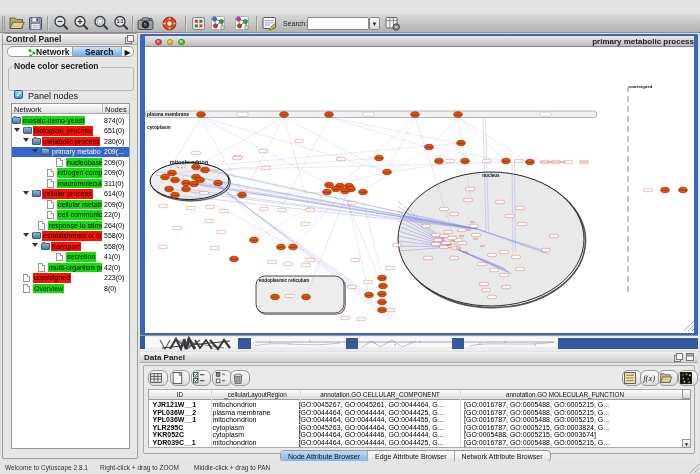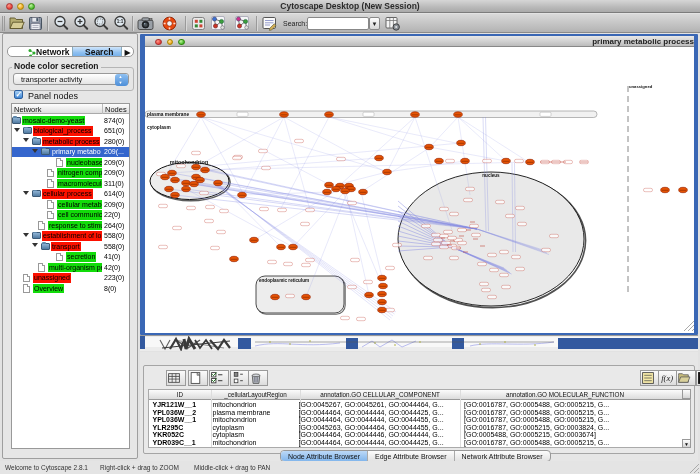--- a/index.html
+++ b/index.html
@@ -79,41 +79,35 @@
 #canvas { position:absolute; left:0; top:11px; width:549px; height:286px; background:#fff; overflow:hidden; }
 
 
 #strip { left:140px; top:335px; width:558px; height:16px; background:linear-gradient(#fdfdfd,#d8d8d8); border-top:1px solid #999; overflow:hidden; }
 
 
 #dpanel { left:140px; top:352px; width:558px; height:110px; background:#e6e6e6; }
 #dphead { position:absolute; left:0; top:0; width:558px; height:11px; background:linear-gradient(#f2f2f2,#cfcfcf); border-bottom:1px solid #aaa; }
 #dphead .t { font-size:8px; font-weight:bold; color:#222; padding-left:4px; line-height:11px; }
 #dpbody { position:absolute; left:3px; top:13px; width:552px; height:89px; background:#e9e9e9; border:1px solid #a5a5a5; border-radius:2px; }
-.dbtn { position:absolute; top:3.5px; width:20px; height:16px; background:linear-gradient(#fbfbfb,#dcdcdc); border:1px solid #9a9a9a; border-radius:0;margin-left:18px; }
+.dbtn { position:absolute; top:3.5px; width:20px; height:16px; background:linear-gradient(#fbfbfb,#dcdcdc); border:1px solid #9a9a9a; border-radius:6px; }
 #dtable { position:absolute; left:4px; top:23px; width:543px; height:59px; background:#fff; border:1px solid #aaa; }
 #dthead { position:absolute; left:0; top:0; width:100%; height:10px; background:linear-gradient(#fbfbfb,#dcdcdc); border-bottom:1px solid #999; font-size:6.3px; color:#111; }
 #dthead div { position:absolute; top:1px; text-align:center; }
 .drow { position:absolute; left:0; width:100%; height:7.6px; font-size:7px; font-weight:bold; color:#000; white-space:nowrap; }
 .drow div { position:absolute; top:0.5px; }
 
 #dtabs { position:absolute; left:140px; top:98px; height:12px; background:linear-gradient(#fcfcfc,#e2e2e2); border:1px solid #999; border-radius:4px; font-size:7px; color:#111; }
 .dtab { position:relative; float:left; height:10px; line-height:10px; padding:0 7px; border-right:1px solid #aaa; margin-top:0px; padding-top:1px; }
 .dtab.sel { background:linear-gradient(#bcd9f7,#82b6ec); border-radius:4px 0 0 4px; }
 </style>
 </head>
 <body>
 <div id="app">
 
-  <div id="titlebar" class="abs">
-    <div class="light r"></div>
-      <div class="light y"></div>
-      <div class="light g"></div>
-    <div class="title">Cytoscape Desktop (New Session)</div>
-  </div>
 
   <div id="toolbar" class="abs">
       <div style="position:absolute;left:2px;top:2px;width:1px;height:15px;background:#9a9a9a;box-shadow:2px 0 0 #9a9a9a;"></div>
     <svg class="ticon" style="left:8px;" width="17" height="17" viewBox="0 0 17 17">
         <path d="M2 5.5 L2 13.5 L14.5 13.5 L14.5 4.5 L8.2 4.5 L6.8 3 L2 3 Z" fill="#b5ad72" stroke="#5c552a" stroke-width="0.9"></path>
         <path d="M2 13.5 L4.8 7.2 L16.2 7.2 L13.5 13.5 Z" fill="#d6cd96" stroke="#5c552a" stroke-width="0.9"></path>
       </svg>
       <svg class="ticon" style="left:27px;" width="17" height="17" viewBox="0 0 17 17">
         <rect x="2.5" y="2.5" width="12" height="12" rx="1" fill="#8d98a8" stroke="#3c4856" stroke-width="0.9"></rect>
         <rect x="5" y="2.5" width="7" height="4.5" fill="#e6e9ee" stroke="#556" stroke-width="0.5"></rect>
@@ -218,39 +212,42 @@
       <div class="tbsep" style="left:47px;"></div>
       <div class="tbsep" style="left:132px;"></div>
       <div class="tbsep" style="left:185px;"></div>
       <div class="tbsep" style="left:256px;"></div>
     <span id="searchlbl">Search:</span>
     <div id="searchbox"></div>
     <div id="searchdrop">▼</div>
   </div>
 
   <div id="cpanel" class="abs">
+    <div id="cphead">
+        <div class="t">Control Panel</div>
+        <svg style="position:absolute;right:3px;top:1px;" width="9" height="9" viewBox="0 0 9 9">
+          <rect x="0.5" y="2.5" width="6" height="6" fill="#e8e8e8" stroke="#777" stroke-width="1"></rect>
+          <rect x="2.5" y="0.5" width="6" height="6" fill="#f5f5f5" stroke="#777" stroke-width="1"></rect>
+        </svg>
+      </div>
     <div id="cptabs">
       <div id="tab-mosaic"></div>
       <svg style="position:absolute;left:19px;top:1px;" width="10" height="10" viewBox="0 0 10 10">
           <circle cx="3" cy="2.5" r="1.5" fill="#2daa2d"></circle>
           <circle cx="7" cy="5" r="1.5" fill="#2daa2d"></circle>
           <circle cx="3.5" cy="8" r="1.5" fill="#2daa2d"></circle>
           <line x1="3" y1="2.5" x2="7" y2="5" stroke="#2daa2d" stroke-width="0.7"></line>
           <line x1="3.5" y1="8" x2="7" y2="5" stroke="#2daa2d" stroke-width="0.7"></line>
         </svg>
         <div class="lbl" style="left:28px;">Network</div>
       <div class="lbl" style="left:77px;">Search</div>
       <div id="tab-arrow">▶</div>
     </div>
     <div id="groupbox"></div>
     <div id="grouplbl">Node color secretion</div>
-    <div id="combo">
-        <div class="txt">transporter activity</div>
-        <div class="btn"></div>
-      </div>
     <div id="checkbox"></div>
       <div id="checklbl">Panel nodes</div>
     <div id="treebox">
       <div id="treehead">
           <span class="c1">Network</span>
           <span class="c2">Nodes</span>
           <span class="sep"></span>
         </div>
       <div class="trow" style="top:11.0px;">
           <span class="fold" style="left:0px;"></span>
@@ -687,20 +684,29 @@
 
 <g stroke="#aaa" stroke-width="1">
 <line x1="684" y1="331" x2="694" y2="321"></line>
             <line x1="688" y1="331" x2="694" y2="325"></line>
             <line x1="692" y1="331" x2="694" y2="329"></line>
 </g>
 </svg></div>
   </div>
 
   <div id="dpanel" class="abs">
+    <div id="dphead">
+        <div class="t">Data Panel</div>
+        <svg style="position:absolute;right:4px;top:1px;" width="20" height="9" viewBox="0 0 20 9">
+          <rect x="0.5" y="2.5" width="6" height="6" fill="#e8e8e8" stroke="#777" stroke-width="1"></rect>
+          <rect x="2.5" y="0.5" width="6" height="6" fill="#f5f5f5" stroke="#777" stroke-width="1"></rect>
+          <rect x="12.5" y="0.5" width="7" height="7" fill="#f5f5f5" stroke="#777" stroke-width="1"></rect>
+          <rect x="12.5" y="0.5" width="7" height="2.5" fill="#aaa" stroke="#777" stroke-width="1"></rect>
+        </svg>
+      </div>
     <div id="dpbody">
       <div class="dbtn" style="left:4px;"><svg width="14" height="14" viewBox="0 0 13 13">
             <rect x="1.5" y="2.5" width="10" height="8" fill="#eee" stroke="#444" stroke-width="0.8"></rect>
             <line x1="1.5" y1="5" x2="11.5" y2="5" stroke="#444" stroke-width="0.8"></line>
             <line x1="1.5" y1="7.5" x2="11.5" y2="7.5" stroke="#444" stroke-width="0.7"></line>
             <line x1="4.8" y1="2.5" x2="4.8" y2="10.5" stroke="#444" stroke-width="0.7"></line>
             <line x1="8.2" y1="2.5" x2="8.2" y2="10.5" stroke="#444" stroke-width="0.7"></line>
           </svg></div>
         <div class="dbtn" style="left:26px;"><svg width="14" height="14" viewBox="0 0 13 13">
             <rect x="2" y="1.5" width="8" height="10" fill="#fff" stroke="#444" stroke-width="0.8"></rect>

